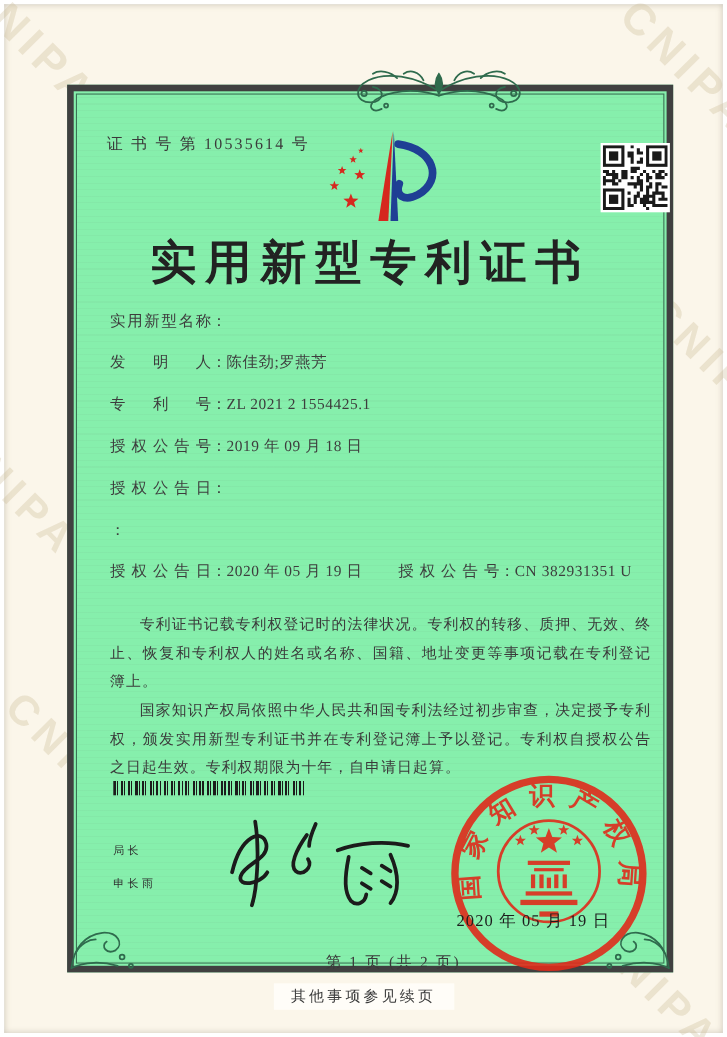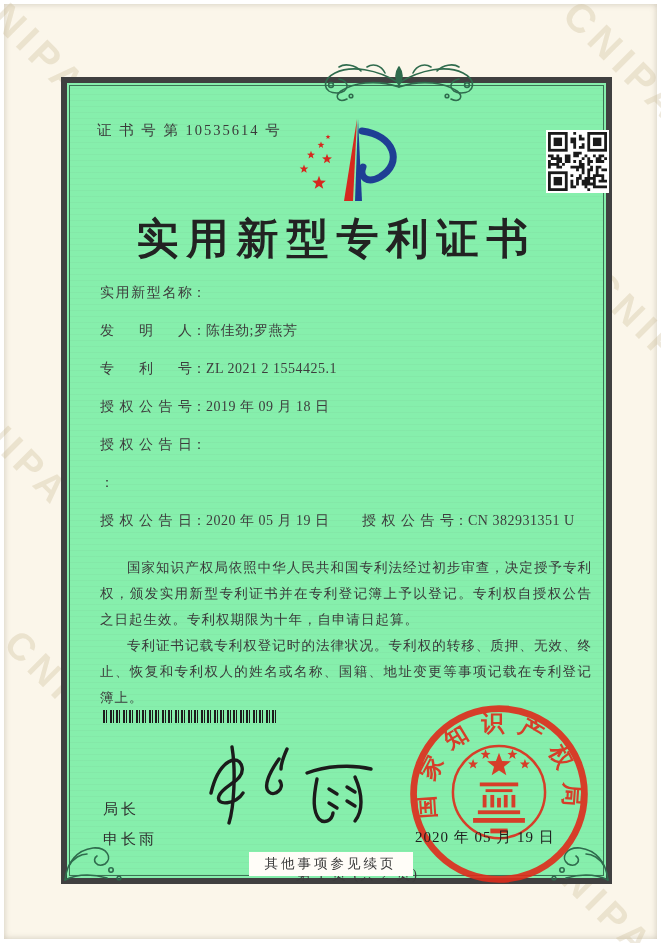--- a/index.html
+++ b/index.html
@@ -41,31 +41,31 @@
            line-height:26px; color:#3a3a3a; text-align:justify; }
   .paras p { text-indent:2em; letter-spacing:1px; }
 
   .barcode { position:absolute; left:36px; top:627px; width:176px; height:13px;
              background:repeating-linear-gradient(90deg,
                #1c1c1c 0 2px, transparent 2px 3px,
                #1c1c1c 3px 4px, transparent 4px 7px,
                #1c1c1c 7px 9px, transparent 9px 10px,
                #1c1c1c 10px 11px, transparent 11px 13px); }
 
-  .sig-labels { position:absolute; left:36px; top:676px; font-size:15px; color:#2e2e2e; line-height:30px; letter-spacing:3px;margin-top:35px; }
+  .sig-labels { position:absolute; left:36px; top:676px; font-size:10px; color:#2e2e2e; line-height:30px; letter-spacing:3px; }
   .sig-hand { position:absolute; left:128px; top:658px; }
 
   .seal { position:absolute; left:336px; top:615px; opacity:.9; }
   .seal-date { position:absolute; left:348px; top:745px; width:170px; font-size:15px;
                color:#1d1d1d; letter-spacing:1px; white-space:nowrap; }
 
   .page-info { position:absolute; left:0; top:783px; width:100%; text-align:center;
                font-size:14px; color:#3a3a3a; letter-spacing:2px;margin-left:21px; }
 
-  .note { position:absolute; left:50%; top:848px; transform:translateX(-50%);
+  .note { position:absolute; left:50%; top:890px; transform:translateX(-50%);
           background:#fffdf8; padding:3px 16px; font-size:13.5px; color:#3a3a3a; letter-spacing:3px; white-space:nowrap; }
 
   svg text.sealring { fill:#df2b1b; font-size:24px; font-weight:bold; letter-spacing:13px; }
 </style>
 </head>
 <body>
 
 <div class="screen">
   <div class="paper">
 
@@ -182,22 +182,22 @@
           </span>
           <span class="grant-pair">
             <span class="flabel">授权公告号</span>
               <span class="colon">：</span>
             <span class="fvalue">CN 382931351 U</span>
           </span>
         </div>
       </div>
 
       <div class="paras">
+        <p>专利证书记载专利权登记时的法律状况。专利权的转移、质押、无效、终止、恢复和专利权人的姓名或名称、国籍、地址变更等事项记载在专利登记簿上。</p>
         <p>国家知识产权局依照中华人民共和国专利法经过初步审查，决定授予专利权，颁发实用新型专利证书并在专利登记簿上予以登记。专利权自授权公告之日起生效。专利权期限为十年，自申请日起算。</p>
-        <p>专利证书记载专利权登记时的法律状况。专利权的转移、质押、无效、终止、恢复和专利权人的姓名或名称、国籍、地址变更等事项记载在专利登记簿上。</p>
       </div>
 
       <div class="barcode"></div>
 
       <div class="sig-labels">
         <div>局长</div>
         <div>申长雨</div>
       </div>
       <svg class="sig-hand" width="190" height="88" viewBox="0 0 190 88">
         <g stroke="#1b1b1b" stroke-width="3.4" fill="none" stroke-linecap="round" stroke-linejoin="round">

